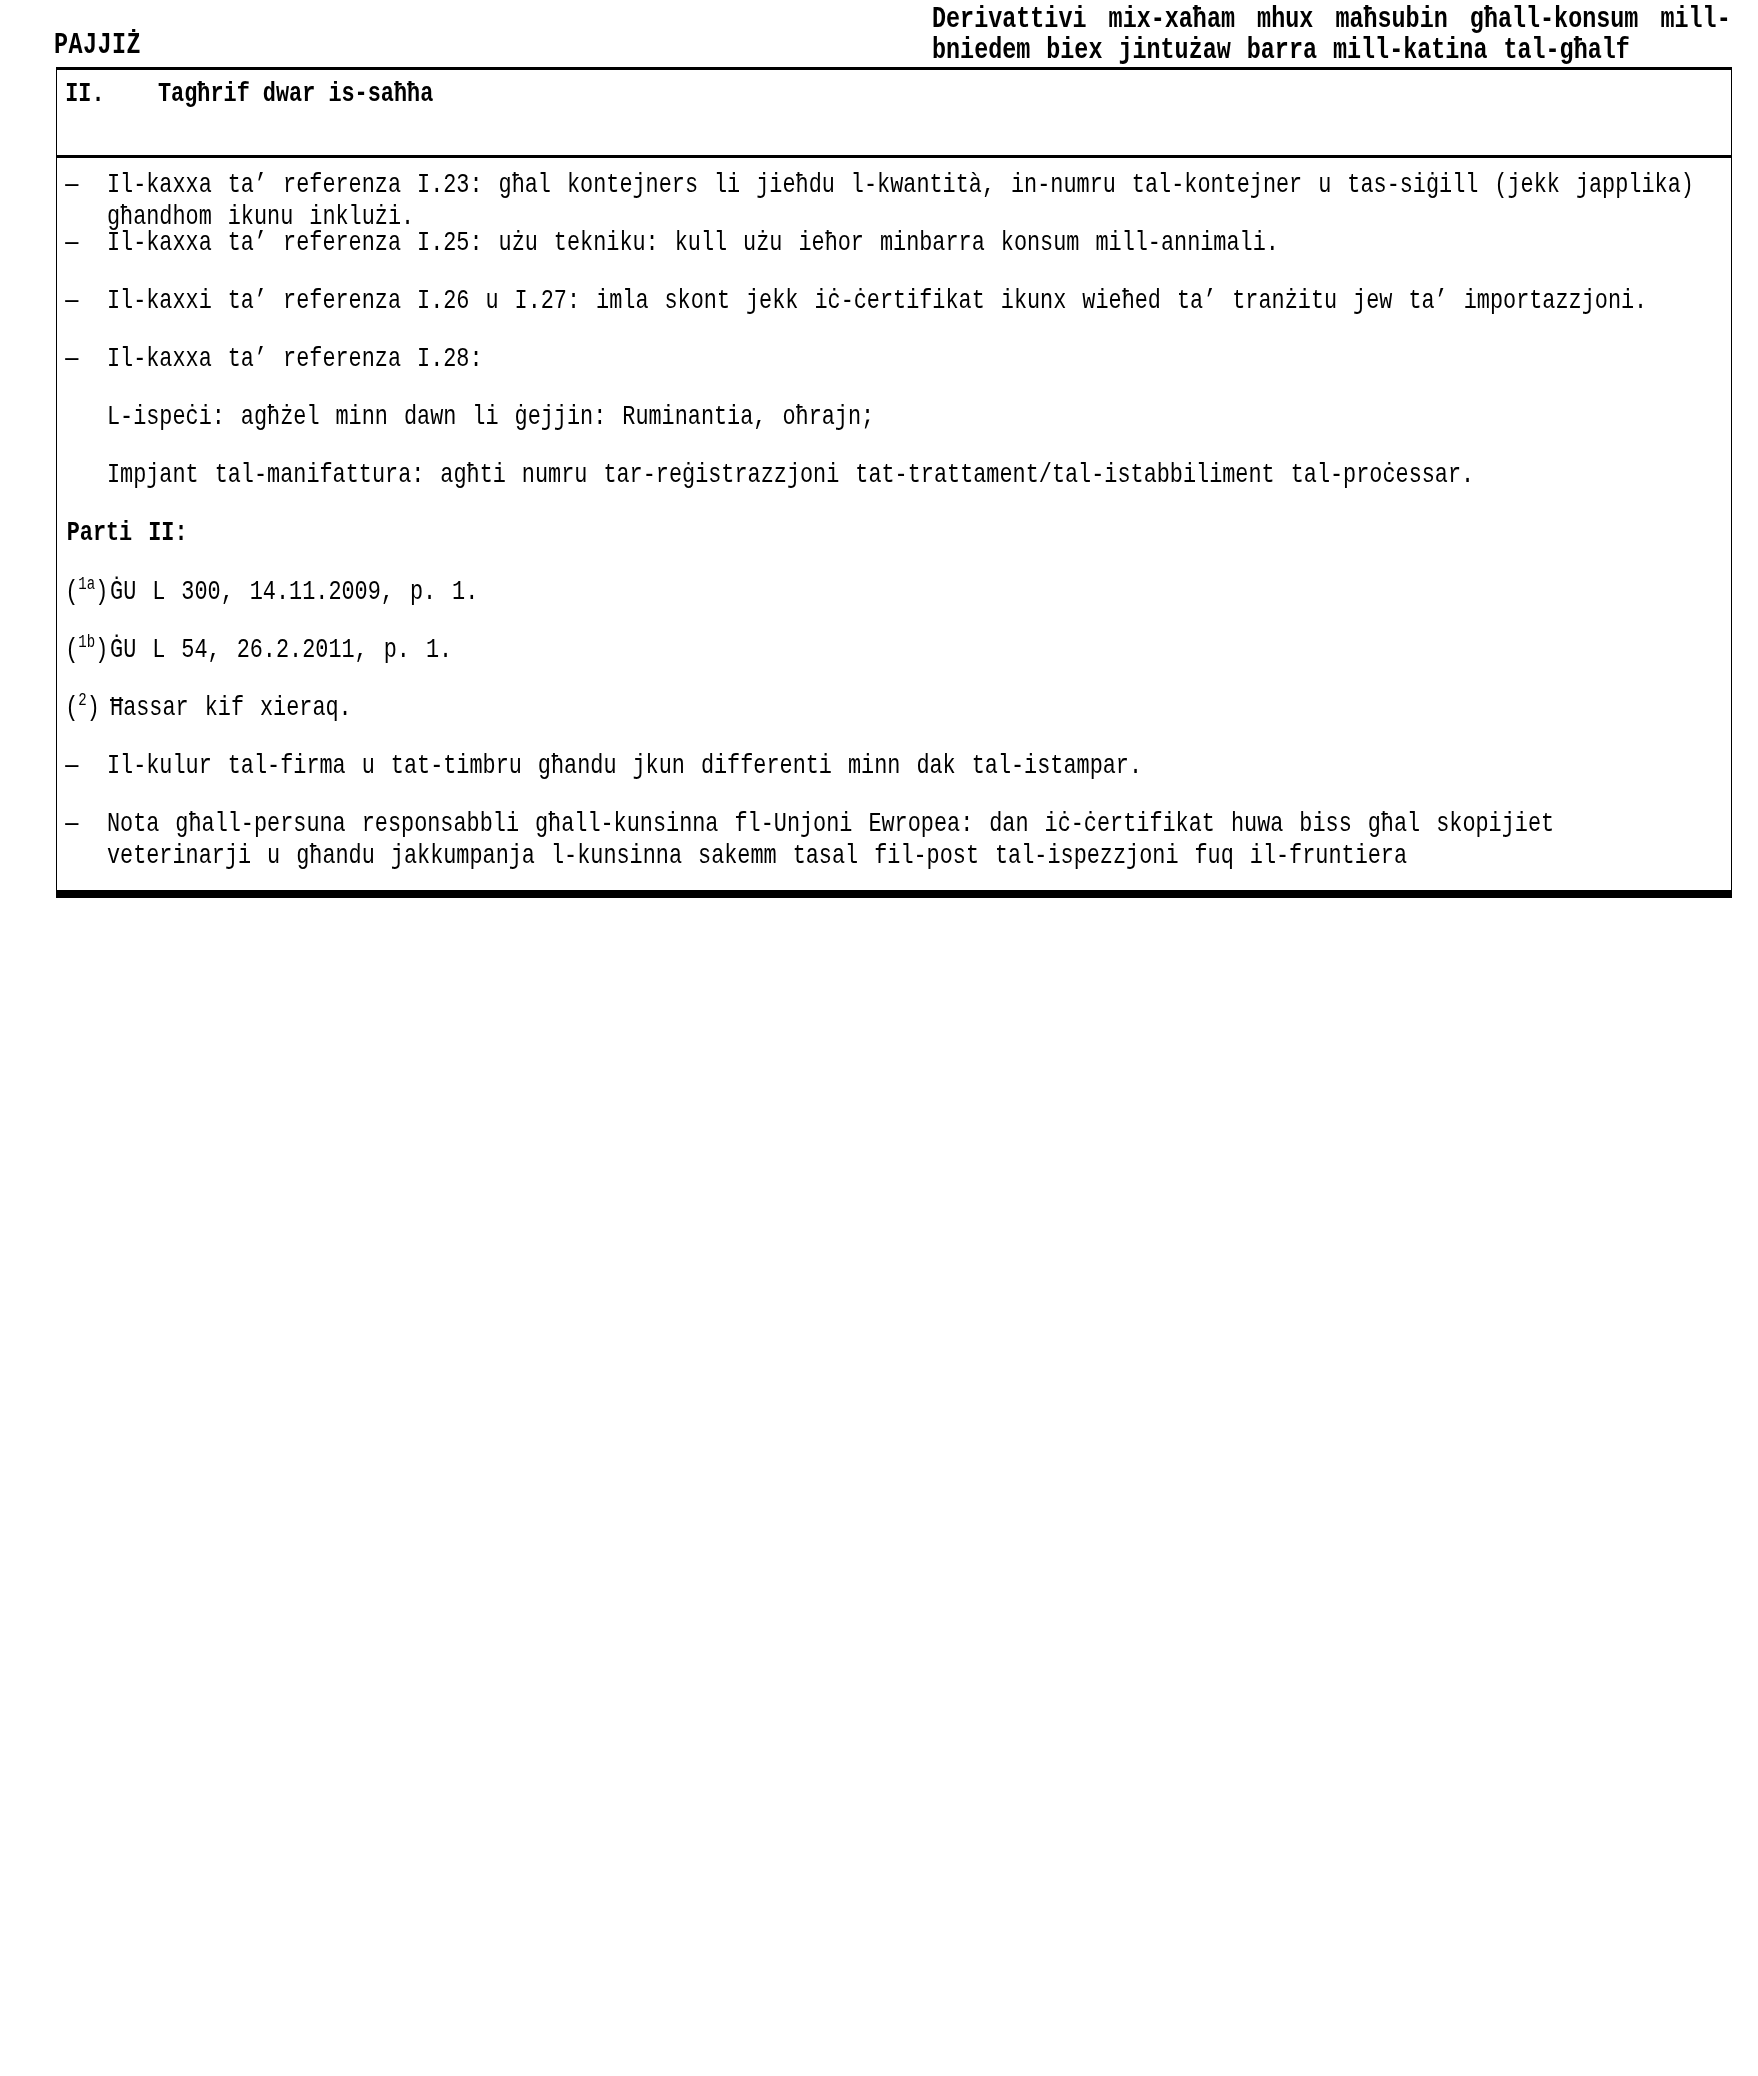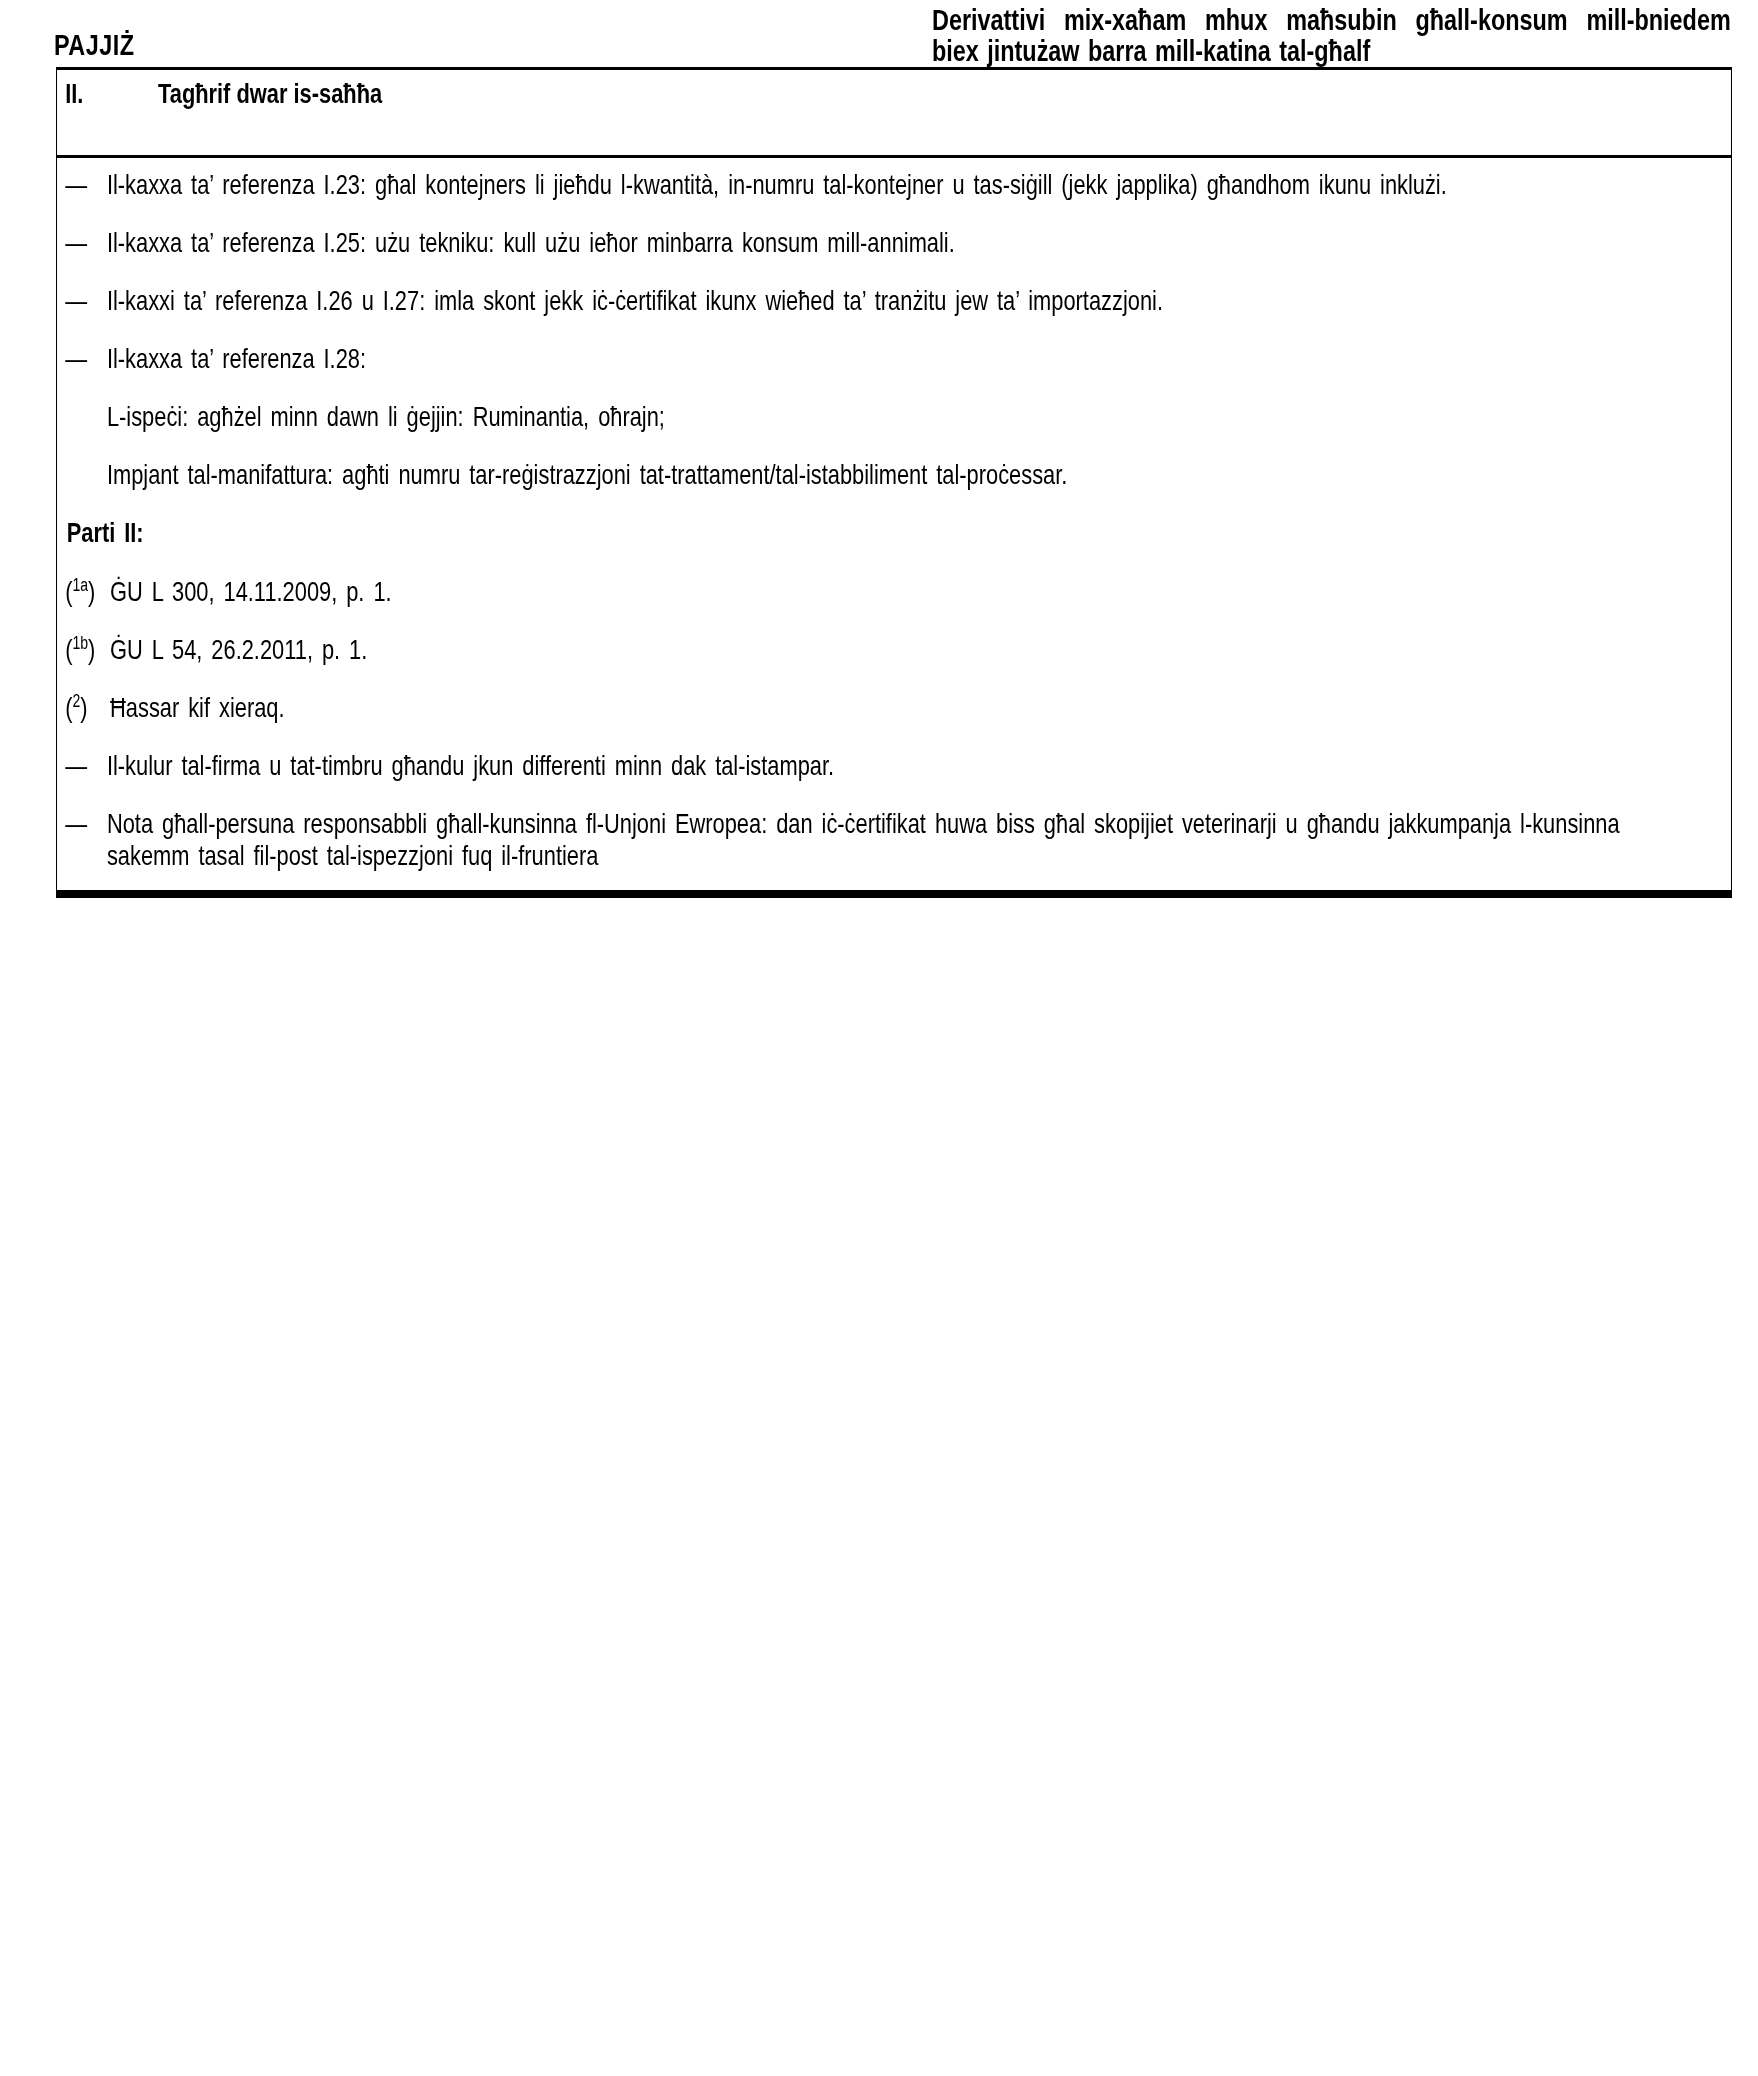--- a/index.html
+++ b/index.html
@@ -1,18 +1,18 @@
 <!DOCTYPE html>
 <html style="font-size:10px"><head>
 <meta charset="utf-8">
 <style>
   html, body { margin:0; padding:0; background:#ffffff; }
   .sheet {
     position:relative; width:1759px; height:1472px; background:#ffffff;
-    font-family:Liberation Sans, sans-serif; color:#000000;
+    font-family:Liberation Mono, monospace; color:#000000;
     overflow:hidden;
   }
   .cond { transform:scaleX(0.78); transform-origin:0 0; }
   .bold { font-weight:bold; }
 
   
   .country {
     position:absolute; left:54px; top:28.5px;
     font-size:30px; line-height:32px; letter-spacing:0.6px; white-space:nowrap;
   }

